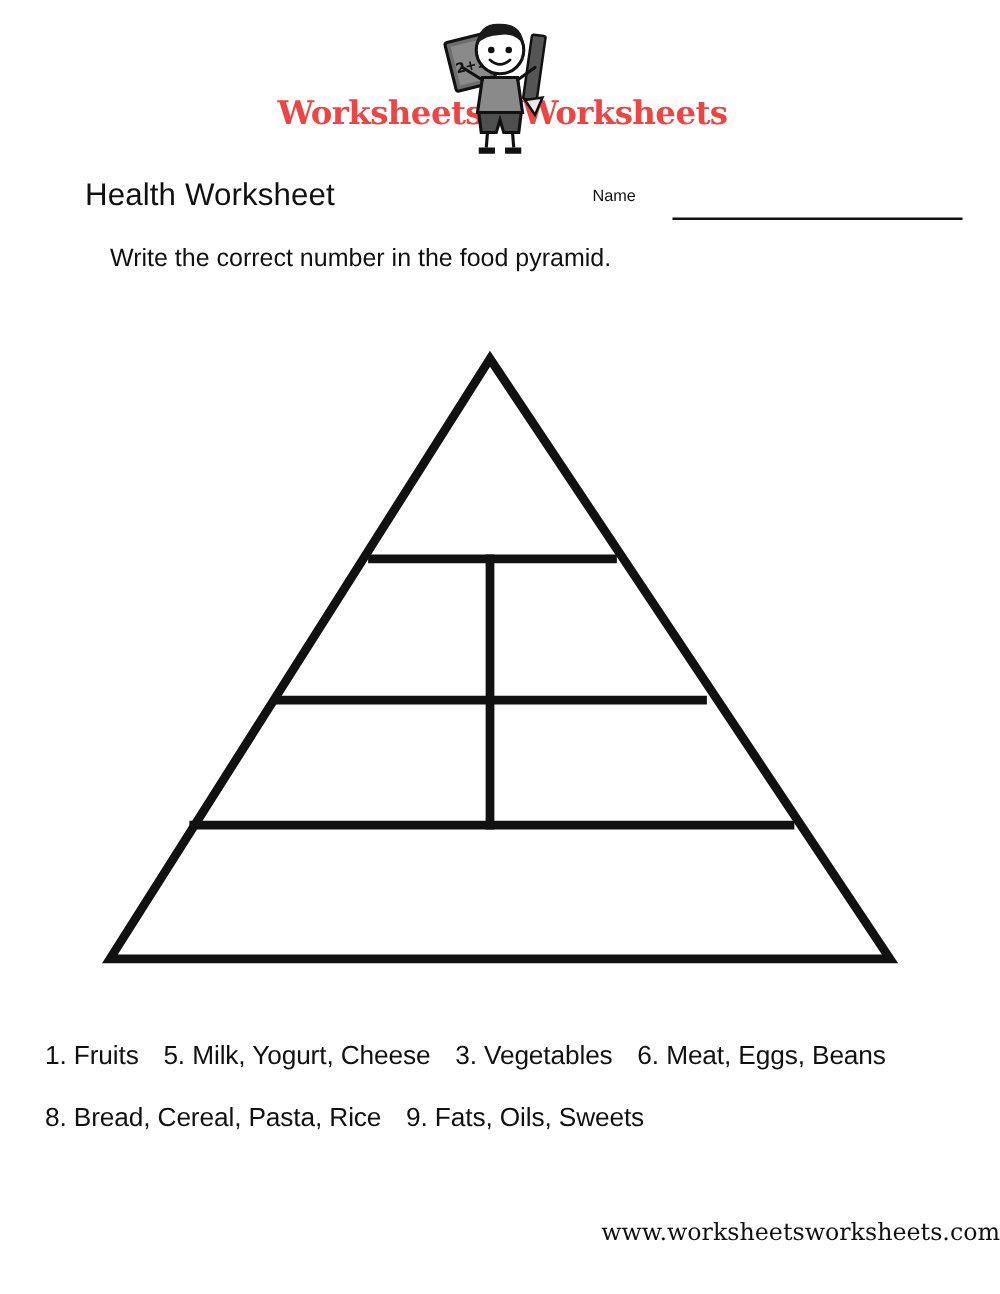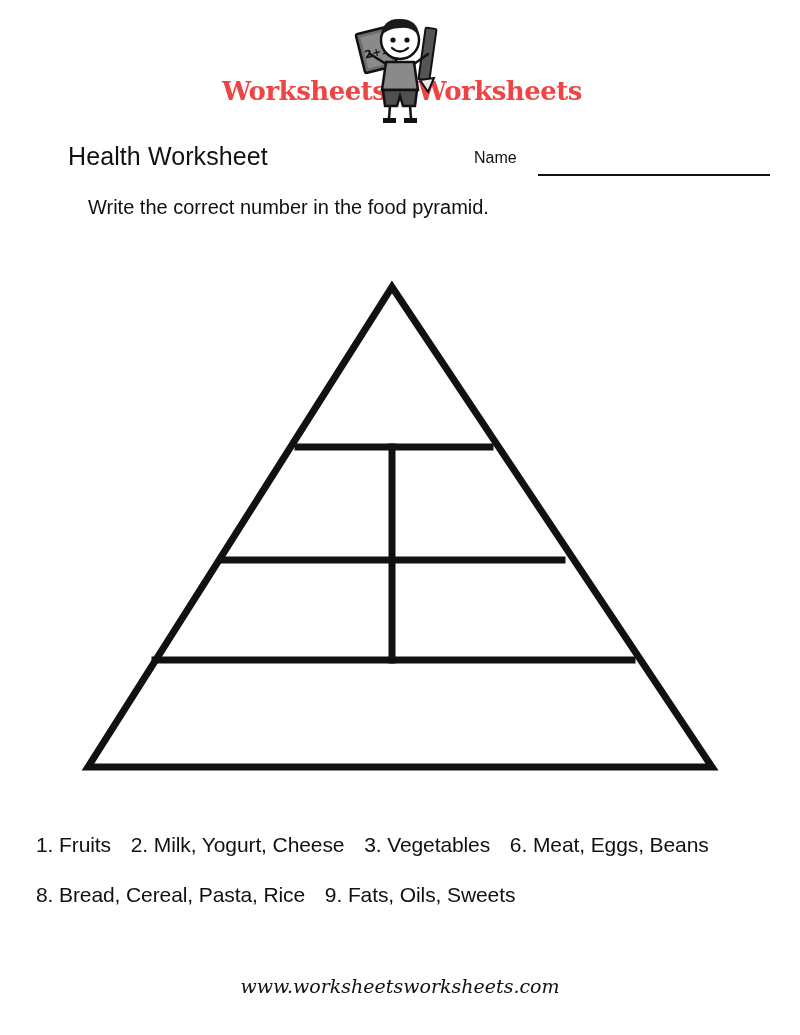--- a/index.html
+++ b/index.html
@@ -64,21 +64,21 @@
     top: 0;
     font-size: 25px;
     font-weight: 400;
     color: #111;
     letter-spacing: 0.1px;
   }
   .name-label {
     position: absolute;
     left: 474px;
     top: 7px;
-    font-size: 16px;
+    font-size: 13px;
     color: #111;
   }
   .name-line {
     position: absolute;
     left: 538px;
     top: 32px;
     width: 232px;
     height: 0;
     border-bottom: 2px solid #111;
   }
@@ -120,25 +120,24 @@
     letter-spacing: -0.1px;
   }
   .answer-line .item { margin-right: 14px; }
 
   
   .footer {
     position: absolute;
     left: 0;
     top: 975px;
     width: 800px;
-    text-align: center;
+    text-align: right;
     font-family: "DejaVu Serif", serif;
     font-size: 19px;
     color: #111;
-    font-style: italic;
   }
 </style>
 </head>
 <body>
 
 <div class="logo-block">
   <div class="logo-inner">
     <div class="logo-word left">Worksheets</div>
     <div class="logo-word right">Worksheets</div>
     <div class="logo-mascot">
@@ -202,21 +201,21 @@
       <line x1="85" y1="385" x2="562" y2="385"></line>
 
       <line x1="322" y1="172" x2="322" y2="385"></line>
     </g>
   </svg>
 </div>
 
 <div class="answers">
   <div class="answer-line">
     <span class="item">1.  Fruits</span>
-    <span class="item">2. Milk, Yogurt, Cheese</span>
+    <span class="item">5. Milk, Yogurt, Cheese</span>
     <span class="item">3. Vegetables</span>
     <span class="item">6. Meat, Eggs, Beans</span>
   </div>
   <div class="answer-line">
     <span class="item">8. Bread, Cereal, Pasta, Rice</span>
     <span class="item">9. Fats, Oils, Sweets</span>
   </div>
 </div>
 
 <div class="footer">www.worksheetsworksheets.com</div>

